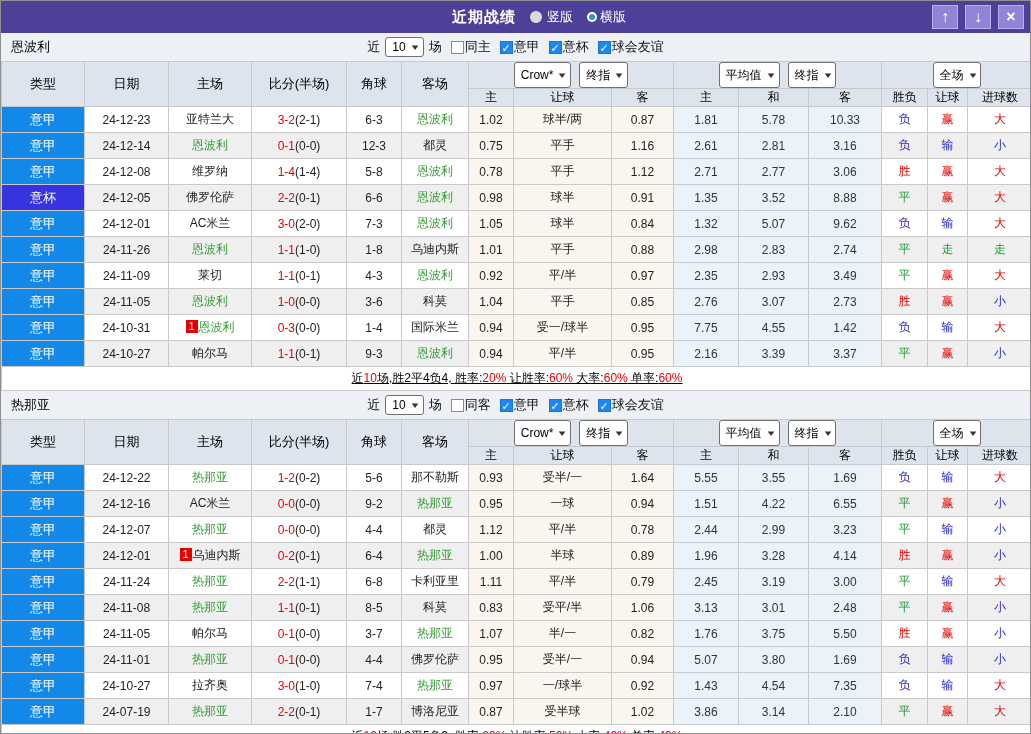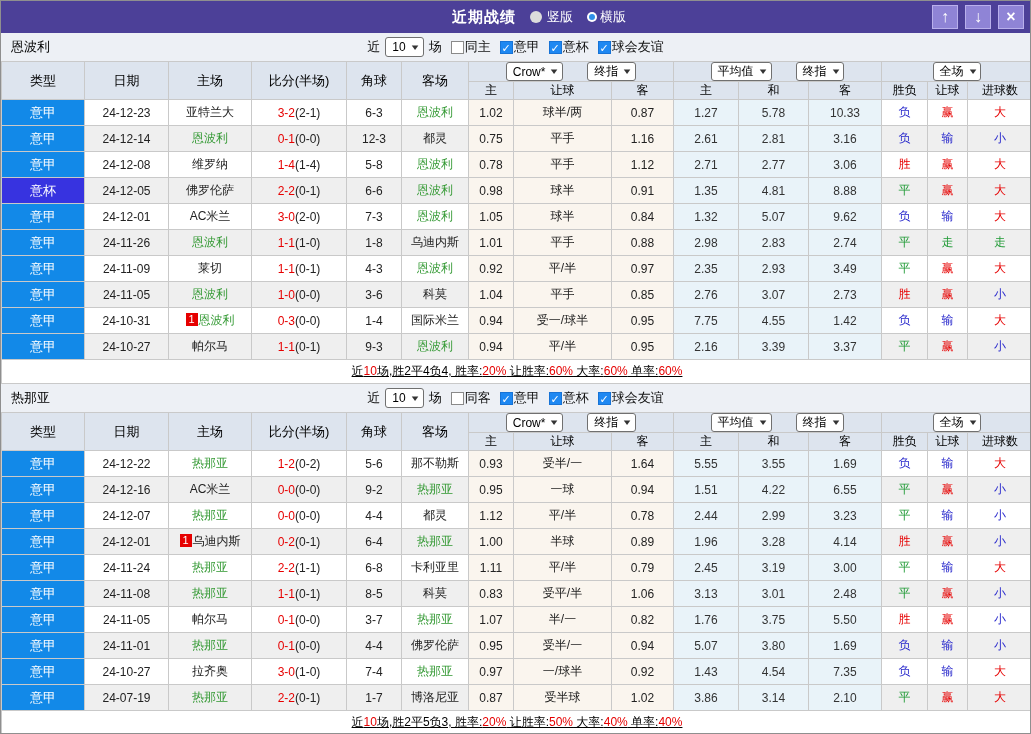--- a/index.html
+++ b/index.html
@@ -31,21 +31,21 @@
   .cbx.on { background:#1e88f2; border-color:#1773d6; color:#fff; }
   .flt-lbl { cursor:default; }
 
   
   table { border-collapse:collapse; table-layout:fixed; width:1031px; background:#fff; }
   th,td { border:1px solid #c9c9c9; text-align:center; padding:0 2px; overflow:hidden; white-space:nowrap; font-size:12px; }
   thead th { background:#dde4ee; font-weight:normal; font-size:13px; color:#000; }
   thead tr.hdr-top th { height:19px; border-bottom:1px solid #c9c9c9; }
   thead tr.hdr-sub th { height:17px; font-size:12px; }
   thead .sel-wrap { display:flex; align-items:center; justify-content:center; }
-  thead .ui-select { height:19px; margin:0 12px; }
+  thead .ui-select { height:26px; margin:0 4px; }
   tbody td { height:26px; color:#222; }
   tr.r-even td { background:#ffffff; }
   tr.r-odd  td { background:#efefef; }
   td.c-odds { background:#faf5ee !important; }
   td.c-avg  { background:#e9f3f9 !important; color:#333; }
   td.c-league { color:#fff; font-size:13px; }
   .score-main { color:#e60000; }
   .score-half { color:#222; }
   .team-active { color:#339933; }
   .red-badge { display:inline-block; background:#e60000; color:#fff; font-size:11px; line-height:13px; width:12px; height:13px; margin-right:1px; vertical-align:1px; }
@@ -175,21 +175,21 @@
           <tr class="r-even">
             <td class="c-league" style="background: rgb(18, 137, 232);">意甲</td>
             <td>24-12-23</td>
             <td><span>亚特兰大</span></td>
             <td><span class="score-main">3-2</span><span class="score-half">(2-1)</span></td>
             <td>6-3</td>
             <td><span class="team-active">恩波利</span></td>
             <td class="c-odds">1.02</td>
             <td class="c-odds">球半/两</td>
             <td class="c-odds">0.87</td>
-            <td class="c-avg">1.27</td>
+            <td class="c-avg">1.81</td>
             <td class="c-avg">5.78</td>
             <td class="c-avg">10.33</td>
             <td style="color: rgb(41, 41, 204);">负</td>
             <td style="color: rgb(230, 0, 0);">赢</td>
             <td style="color: rgb(230, 0, 0);">大</td>
           </tr>
           <tr class="r-odd">
             <td class="c-league" style="background: rgb(18, 137, 232);">意甲</td>
             <td>24-12-14</td>
             <td><span class="team-active">恩波利</span></td>
@@ -227,21 +227,21 @@
             <td class="c-league" style="background: rgb(55, 51, 224);">意杯</td>
             <td>24-12-05</td>
             <td><span>佛罗伦萨</span></td>
             <td><span class="score-main">2-2</span><span class="score-half">(0-1)</span></td>
             <td>6-6</td>
             <td><span class="team-active">恩波利</span></td>
             <td class="c-odds">0.98</td>
             <td class="c-odds">球半</td>
             <td class="c-odds">0.91</td>
             <td class="c-avg">1.35</td>
-            <td class="c-avg">4.81</td>
+            <td class="c-avg">3.52</td>
             <td class="c-avg">8.88</td>
             <td style="color: rgb(31, 154, 53);">平</td>
             <td style="color: rgb(230, 0, 0);">赢</td>
             <td style="color: rgb(230, 0, 0);">大</td>
           </tr>
           <tr class="r-even">
             <td class="c-league" style="background: rgb(18, 137, 232);">意甲</td>
             <td>24-12-01</td>
             <td><span>AC米兰</span></td>
             <td><span class="score-main">3-0</span><span class="score-half">(2-0)</span></td>

